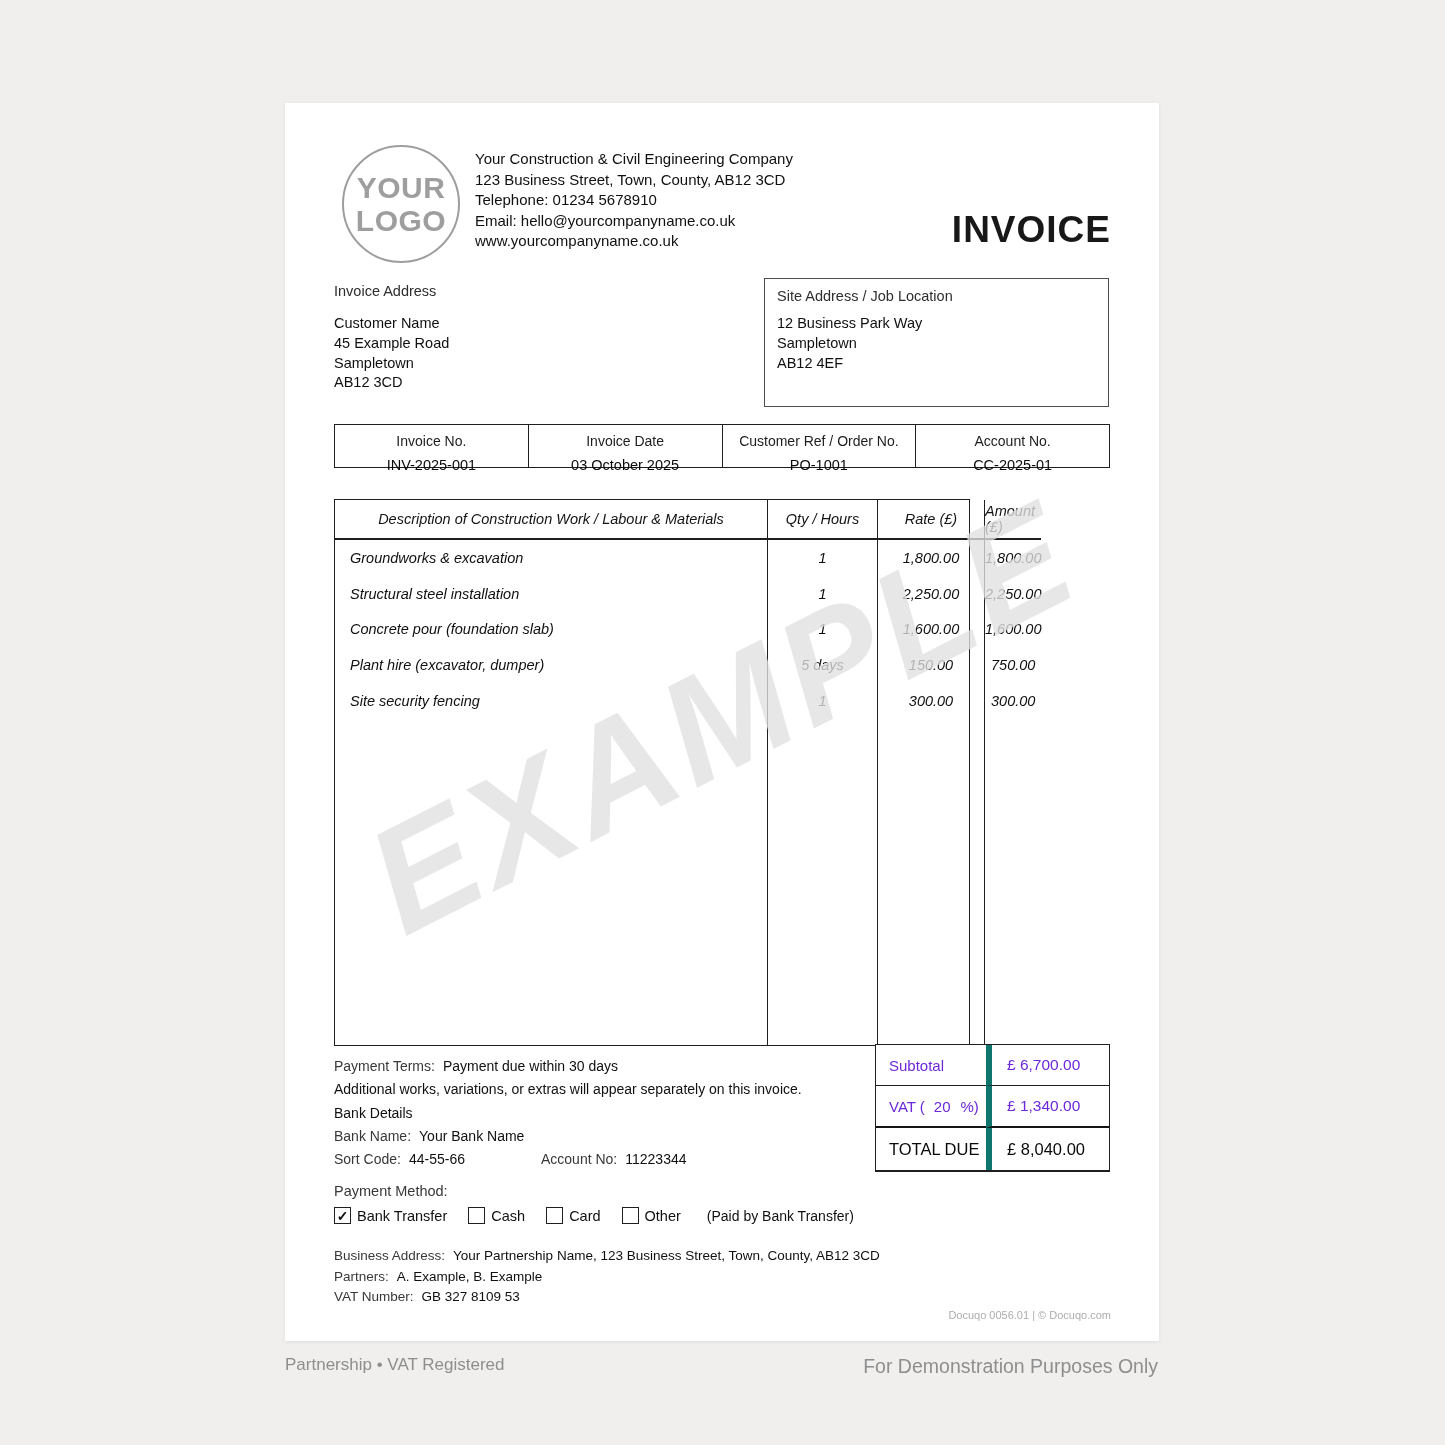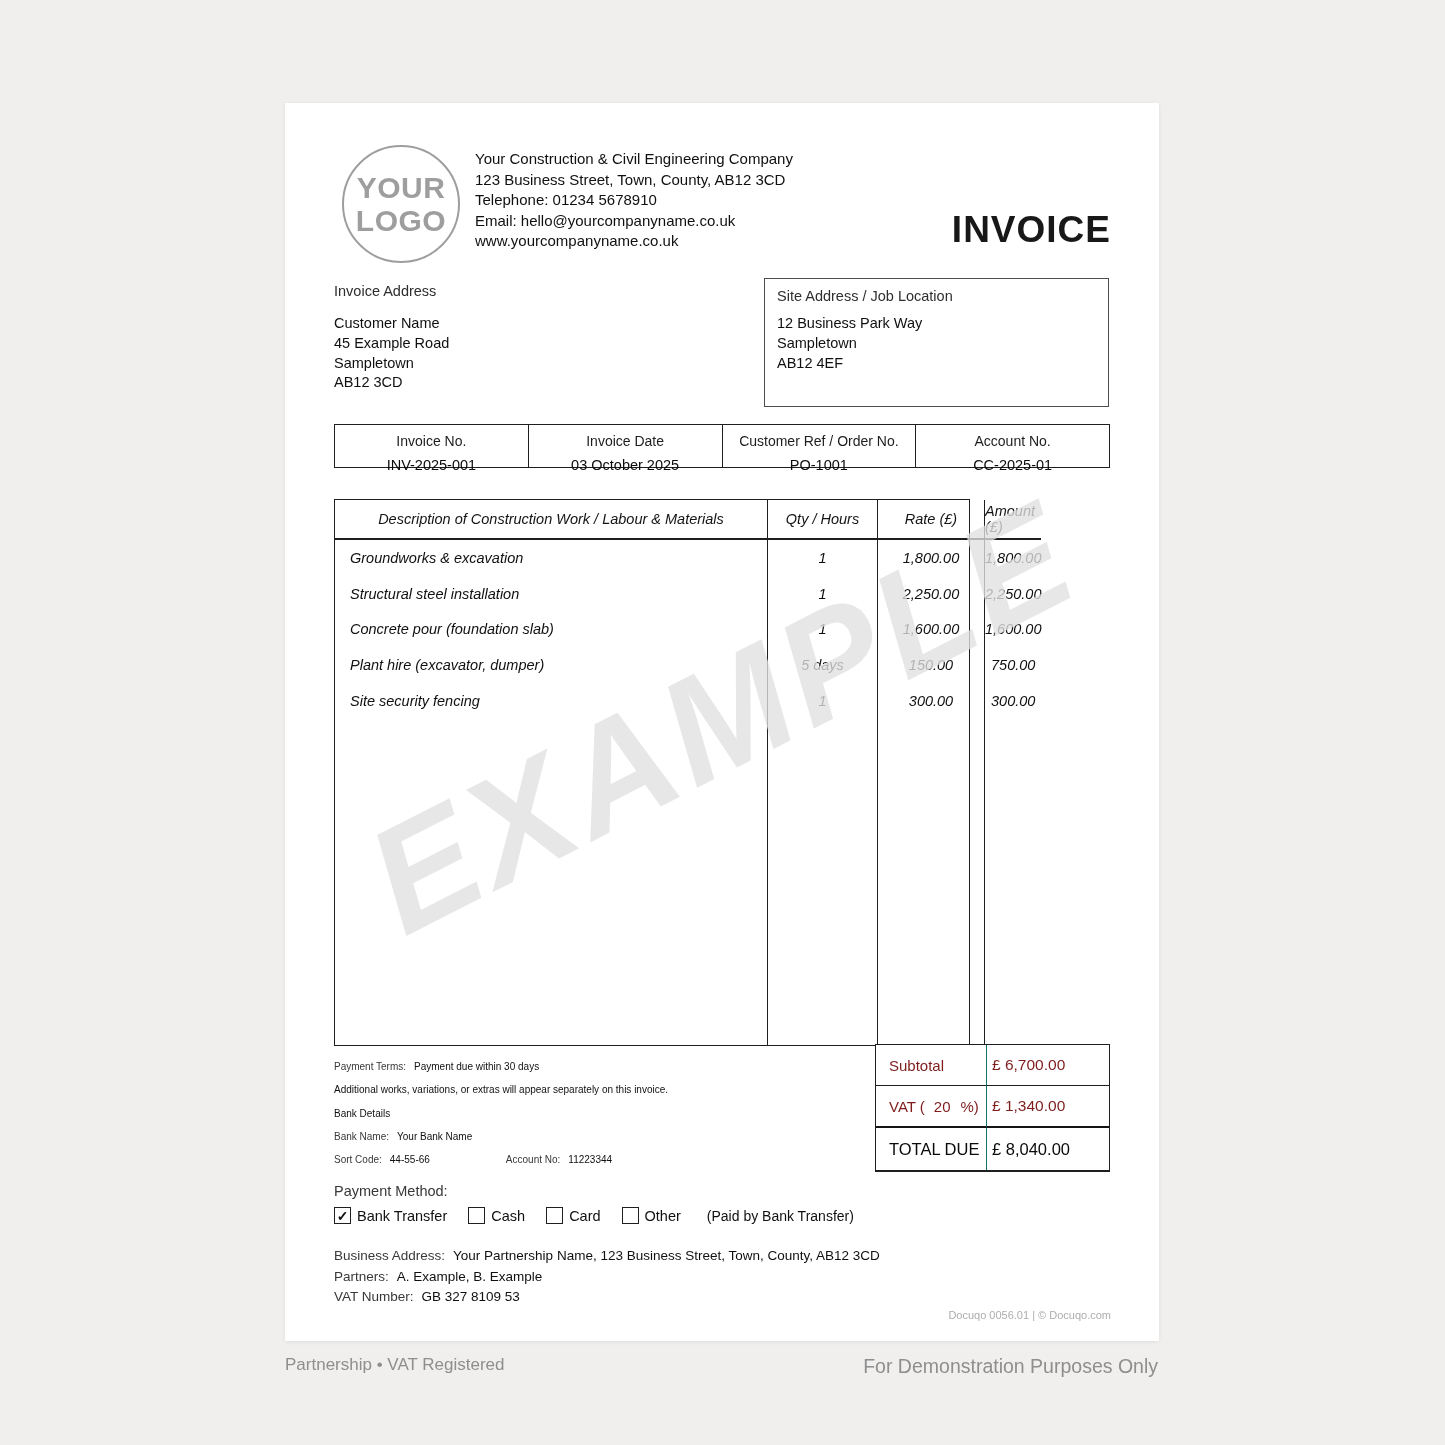--- a/index.html
+++ b/index.html
@@ -74,28 +74,28 @@
   .icell.last{border-right:none;}
   .fcell{border-right:1px solid #1f1f1f;box-sizing:border-box;}
   .fcell.last{border-right:none;}
   
   .totals-table{
     position:absolute;left:590px;top:941px;width:235px;
     border:1.5px solid #1f1f1f;border-bottom-width:2.5px;box-sizing:border-box;
     display:grid;grid-template-columns:110px 1fr;grid-template-rows:41px 42px 42px;
     background:#fff;
   }
-  .tcell{display:flex;align-items:center;box-sizing:border-box;font-size:15px;color:#7f1d1d;padding-left:13px;}
-  .tcell.val{border-left:1px solid #0f766e;padding-left:5px;font-size:15.5px;}
+  .tcell{display:flex;align-items:center;box-sizing:border-box;font-size:15px;color:#6d28d9;padding-left:13px;}
+  .tcell.val{border-left:6px solid #0f766e;padding-left:15px;font-size:15.5px;}
   .tcell.rb{border-bottom:1px solid #1f1f1f;}
   .tcell.rb2{border-bottom:2.5px solid #151515;}
   .tcell.total{font-weight:400;font-size:16.5px;color:#0a0a0a;}
   .vat-rate{margin:0 10px 0 9px;}
   
-  .payment-block{position:absolute;left:49px;top:952px;font-size:10px;line-height:23.3px;color:#101010;}
+  .payment-block{position:absolute;left:49px;top:952px;font-size:14px;line-height:23.3px;color:#101010;}
   .lab{color:#383838;margin-right:8px;}
   .acct-gap{margin-left:76px;}
   .payment-method{position:absolute;left:49px;top:1080px;}
   .pm-label{font-size:14.5px;color:#383838;}
   .pm-row{display:flex;align-items:center;margin-top:8px;}
   .pm-opt{display:flex;align-items:center;margin-right:21px;font-size:14.5px;color:#101010;}
   .cb{
     width:17px;height:17px;border:1.6px solid #1f1f1f;box-sizing:border-box;
     display:flex;align-items:center;justify-content:center;
     font-size:14px;font-weight:700;color:#101010;margin-right:6px;

